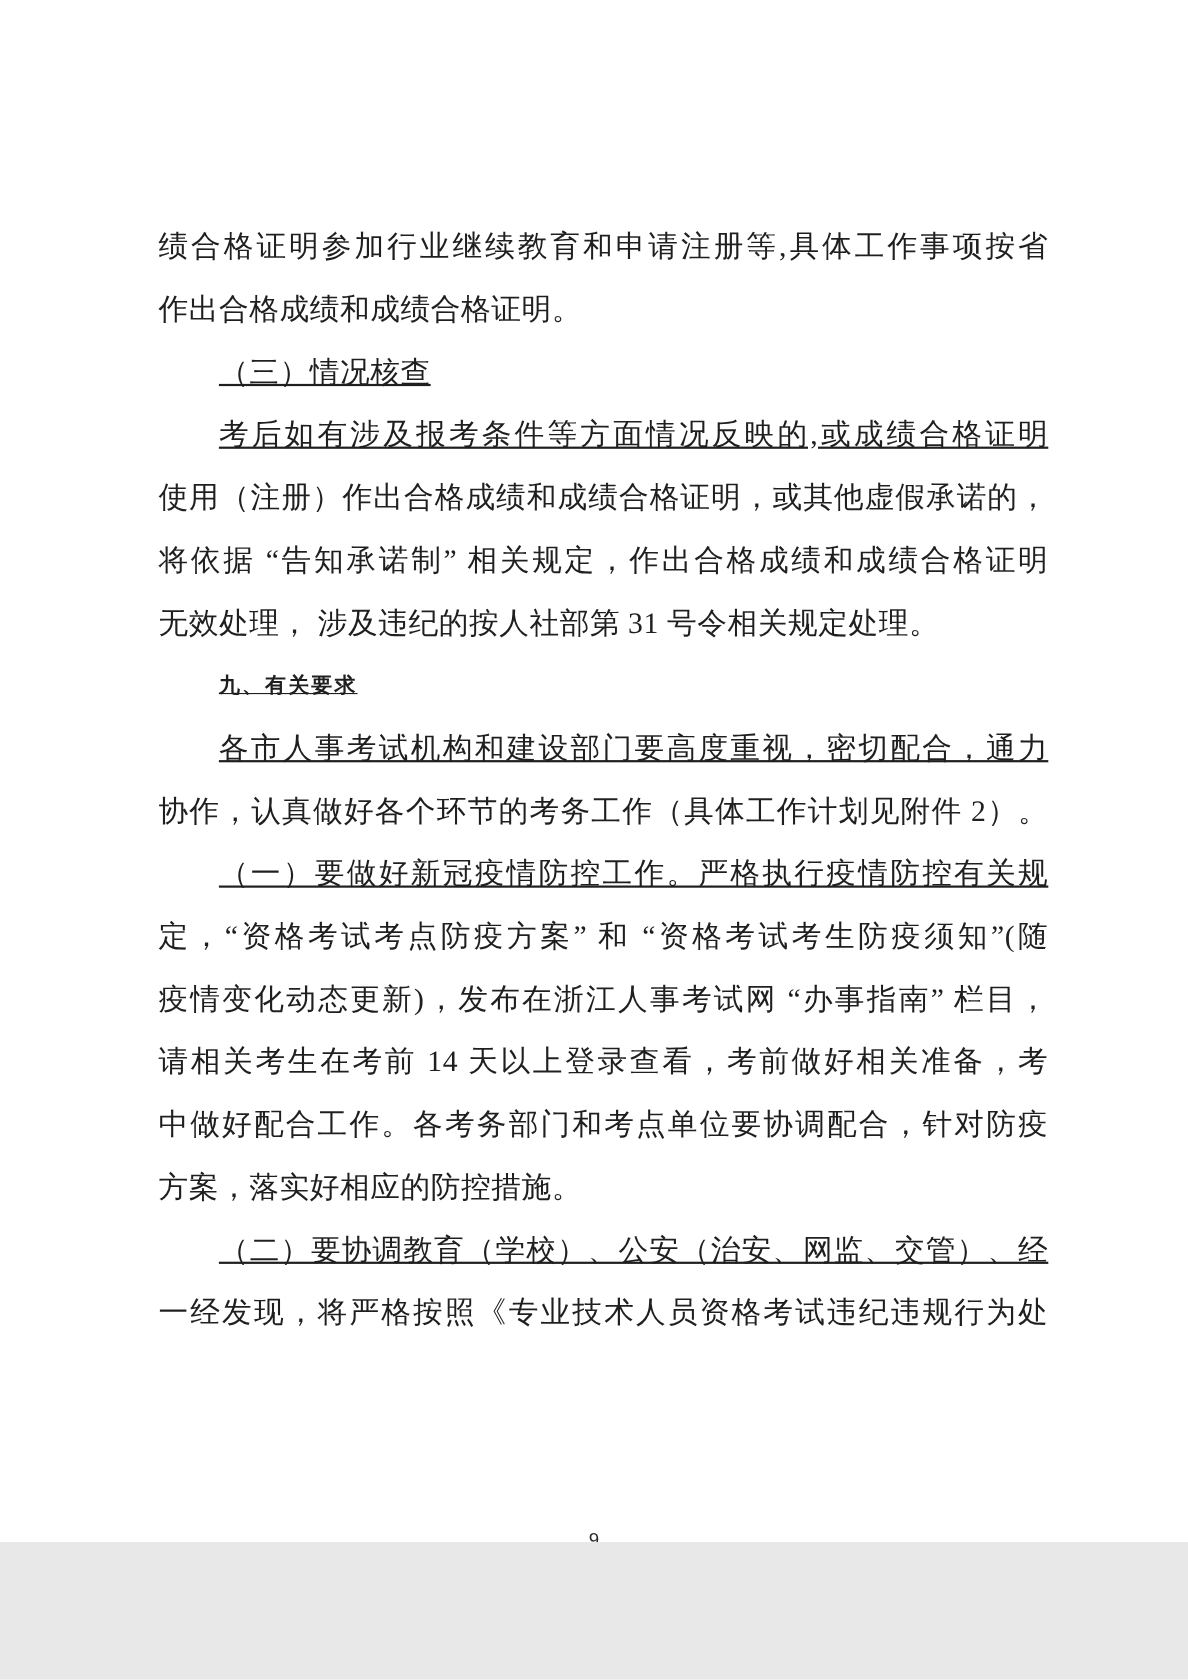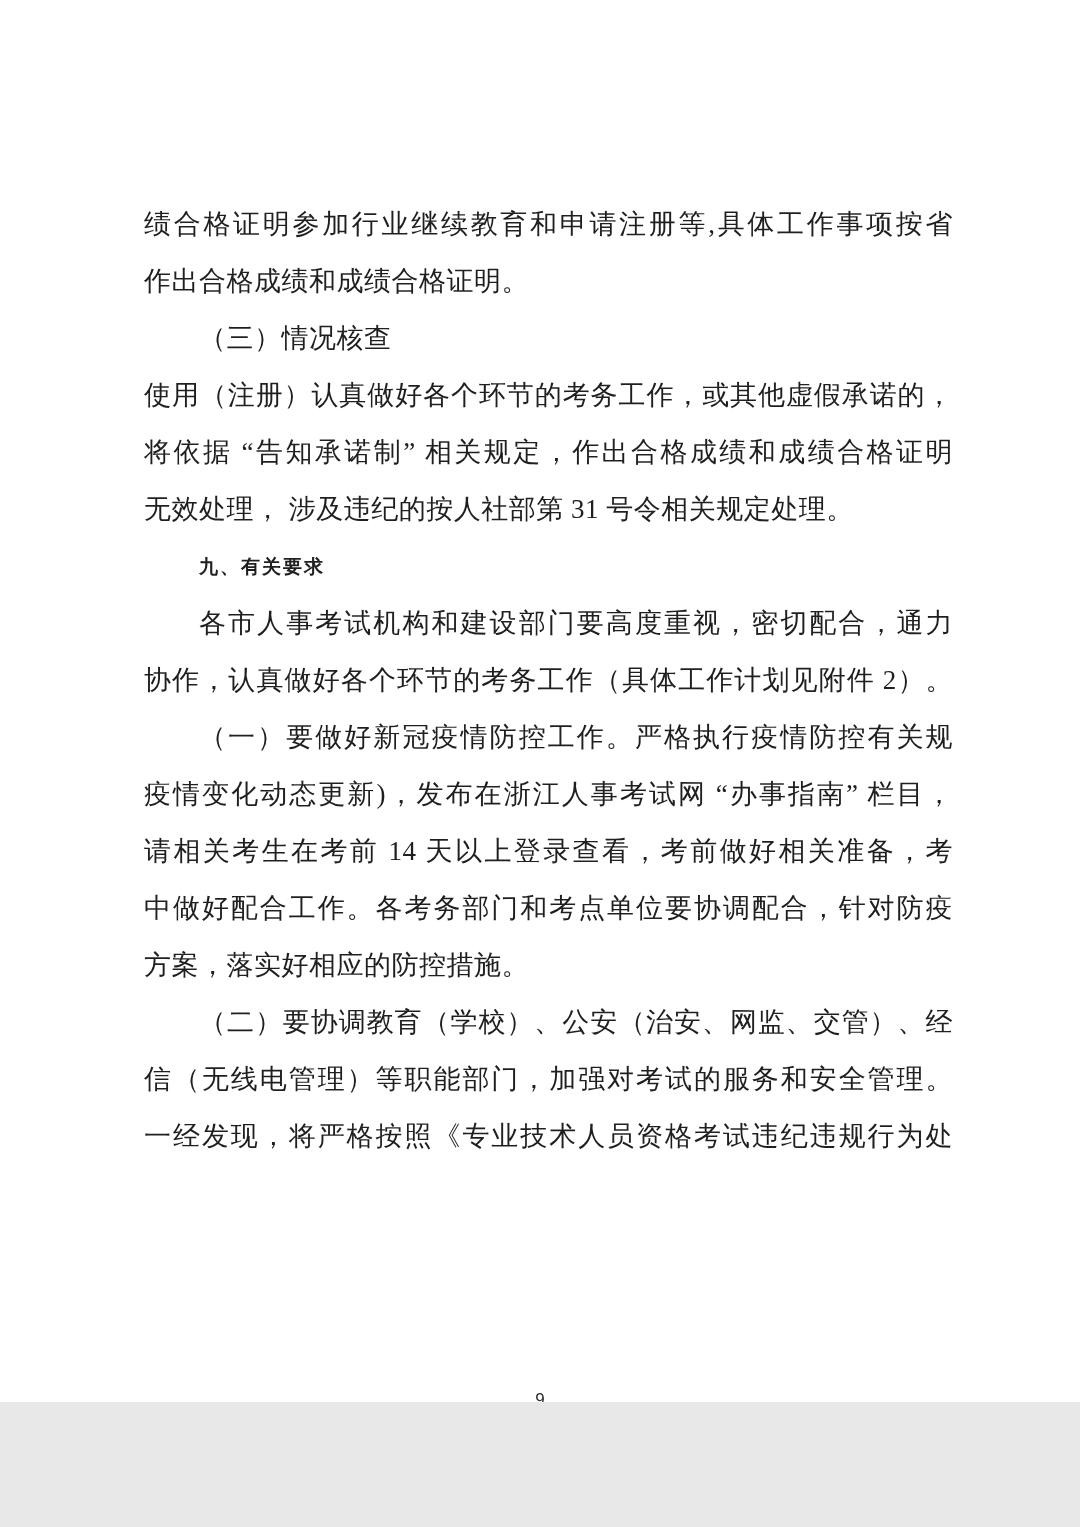--- a/index.html
+++ b/index.html
@@ -26,20 +26,21 @@
     font-size: 27px;
     letter-spacing: 0.5px;
     white-space: normal;
   }
   .line.full {
     text-align: justify;
     text-align-last: justify;
   }
   .line.indent {
     text-indent: 55px;
+    text-decoration: underline;
   }
   .line.heading {
     font-family: "Liberation Sans", sans-serif;
     font-weight: 700;
     font-size: 19px;
     letter-spacing: 2px;
   }
   .page-number {
     position: absolute;
     top: 1390px;
@@ -52,29 +53,30 @@
   }
 </style>
 </head>
 <body>
 
 <div class="page">
   <div class="content">
     <div class="line full">绩合格证明参加行业继续教育和申请注册等,具体工作事项按省</div>
     <div class="line">作出合格成绩和成绩合格证明。</div>
     <div class="line indent">（三）情况核查</div>
-    <div class="line full">使用（注册）认真做好各个环节的考务工作，或其他虚假承诺的，</div>
+    <div class="line full indent">考后如有涉及报考条件等方面情况反映的,或成绩合格证明</div>
+    <div class="line full">使用（注册）作出合格成绩和成绩合格证明，或其他虚假承诺的，</div>
     <div class="line full">将依据 “告知承诺制” 相关规定，作出合格成绩和成绩合格证明</div>
     <div class="line">无效处理， 涉及违纪的按人社部第 31 号令相关规定处理。</div>
     <div class="line heading indent">九、有关要求</div>
     <div class="line full indent">各市人事考试机构和建设部门要高度重视，密切配合，通力</div>
     <div class="line full">协作，认真做好各个环节的考务工作（具体工作计划见附件 2）。</div>
     <div class="line full indent">（一）要做好新冠疫情防控工作。严格执行疫情防控有关规</div>
+    <div class="line full">定，“资格考试考点防疫方案” 和 “资格考试考生防疫须知”(随</div>
     <div class="line full">疫情变化动态更新)，发布在浙江人事考试网 “办事指南” 栏目，</div>
     <div class="line full">请相关考生在考前 14 天以上登录查看，考前做好相关准备，考</div>
     <div class="line full">中做好配合工作。各考务部门和考点单位要协调配合，针对防疫</div>
     <div class="line">方案，落实好相应的防控措施。</div>
     <div class="line full indent">（二）要协调教育（学校）、公安（治安、网监、交管）、经</div>
-    <div class="line full">信（无线电管理）等职能部门，加强对考试的服务和安全管理。</div>
     <div class="line full">一经发现，将严格按照《专业技术人员资格考试违纪违规行为处</div>
   </div>
   <div class="page-number">9</div>
 </div>
 
 </body></html>

